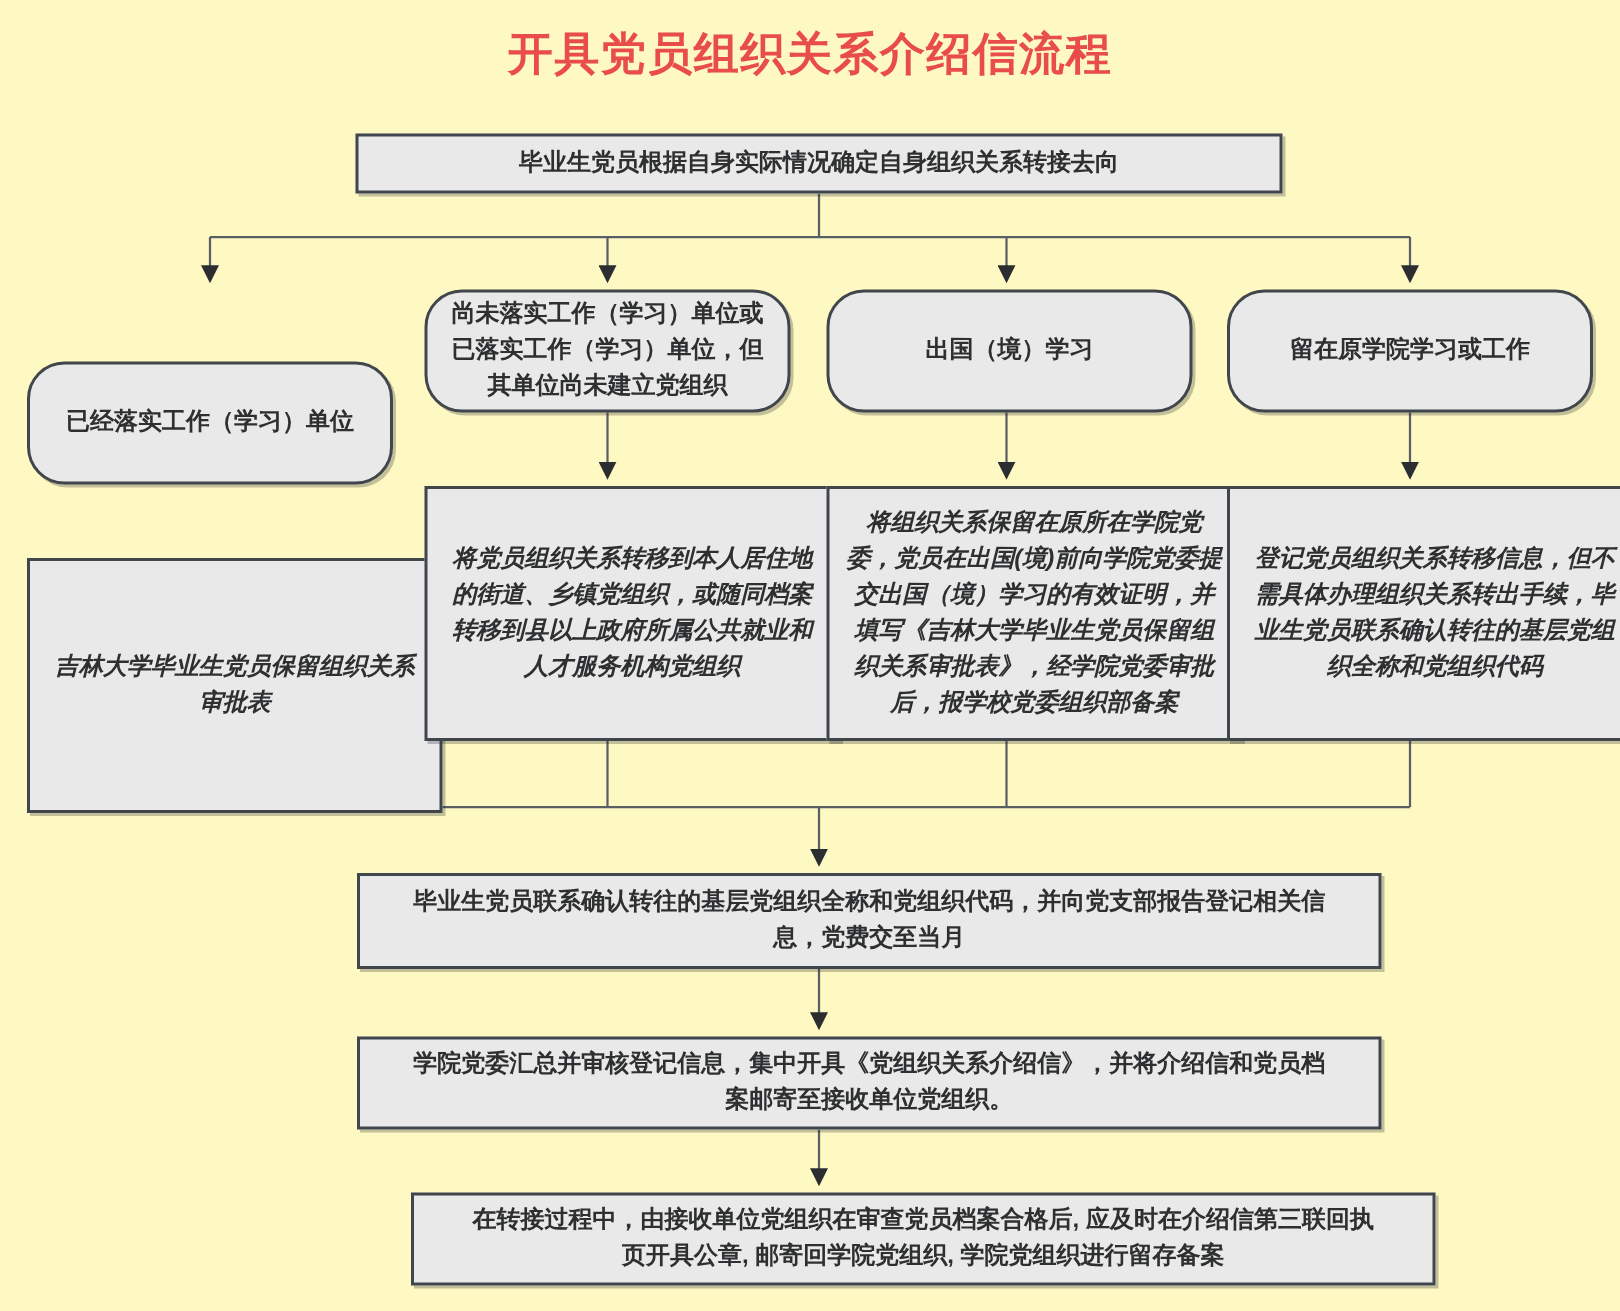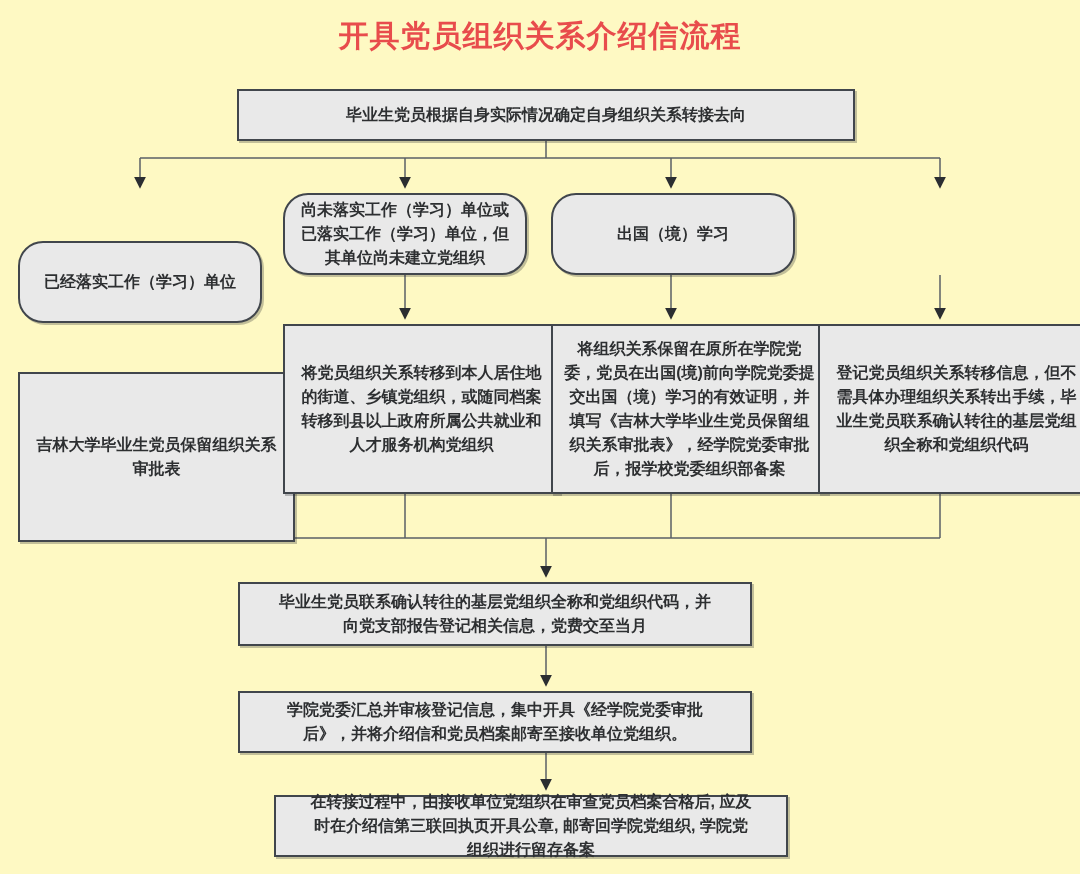--- a/index.html
+++ b/index.html
@@ -29,28 +29,28 @@
     position:absolute;
     box-sizing:border-box;
     background:var(--box-fill,#e9e9e9);
     border:2px solid var(--box-border,#41464c);
     box-shadow:2px 2px 0 rgba(40,44,48,0.28);
     color:var(--text-color,#2d2f31);
     font-size:16px;font-weight:bold;line-height:1.5;
     display:flex;align-items:center;justify-content:center;
     text-align:center;
   }
-  .node-start{left:237px;top:89px;width:618px;height:52px;padding:0 14px;}
+  .node-start{left:237px;top:89px;width:618px;height:40px;padding:0 14px;}
   .row-branch{top:193px;height:82px;width:244px;padding:0 10px;border-radius:25px;}
-  .row-detail{top:324px;height:170px;width:277px;padding:0 9px;}
+  .row-detail{top:324px;height:170px;width:277px;padding:0 9px;font-style:italic;}
   .col-1{left:18px;margin-top:48px;}
   .col-2{left:283px;}
   .col-3{left:551px;}
   .col-4{left:818px;}
-  .node-wide{left:238px;width:514px;padding:0 32px;}
+  .node-wide{left:238px;width:683px;padding:0 32px;}
   .step-1{top:582px;height:64px;}
   .step-2{top:691px;height:62px;}
   .step-3{top:795px;height:62px;margin-left:36px;}
 </style>
 </head>
 <body>
 
 <div class="canvas">
 
   <svg class="connectors" viewBox="0 0 1080 874" xmlns="http://www.w3.org/2000/svg">
@@ -88,23 +88,24 @@
     </g>
   </svg>
 
   <h1 class="title">开具党员组织关系介绍信流程</h1>
 
   <div class="node node-start">毕业生党员根据自身实际情况确定自身组织关系转接去向</div>
 
   <div class="node row-branch col-1">已经落实工作（学习）单位</div>
   <div class="node row-branch col-2">尚未落实工作（学习）单位或已落实工作（学习）单位，但其单位尚未建立党组织</div>
   <div class="node row-branch col-3">出国（境）学习</div>
+  <div class="node row-branch col-4">留在原学院学习或工作</div>
 
   <div class="node row-detail col-1">吉林大学毕业生党员保留组织关系审批表</div>
   <div class="node row-detail col-2">将党员组织关系转移到本人居住地的街道、乡镇党组织，或随同档案转移到县以上政府所属公共就业和人才服务机构党组织</div>
   <div class="node row-detail col-3">将组织关系保留在原所在学院党委，党员在出国(境)前向学院党委提交出国（境）学习的有效证明，并填写《吉林大学毕业生党员保留组织关系审批表》，经学院党委审批后，报学校党委组织部备案</div>
   <div class="node row-detail col-4">登记党员组织关系转移信息，但不需具体办理组织关系转出手续，毕业生党员联系确认转往的基层党组织全称和党组织代码</div>
 
   <div class="node node-wide step-1">毕业生党员联系确认转往的基层党组织全称和党组织代码，并向党支部报告登记相关信息，党费交至当月</div>
-  <div class="node node-wide step-2">学院党委汇总并审核登记信息，集中开具《经学院党委审批后》，并将介绍信和党员档案邮寄至接收单位党组织。</div>
+  <div class="node node-wide step-2">学院党委汇总并审核登记信息，集中开具《党组织关系介绍信》，并将介绍信和党员档案邮寄至接收单位党组织。</div>
   <div class="node node-wide step-3">在转接过程中，由接收单位党组织在审查党员档案合格后, 应及时在介绍信第三联回执页开具公章, 邮寄回学院党组织, 学院党组织进行留存备案</div>
 
 </div>
 
 </body></html>

